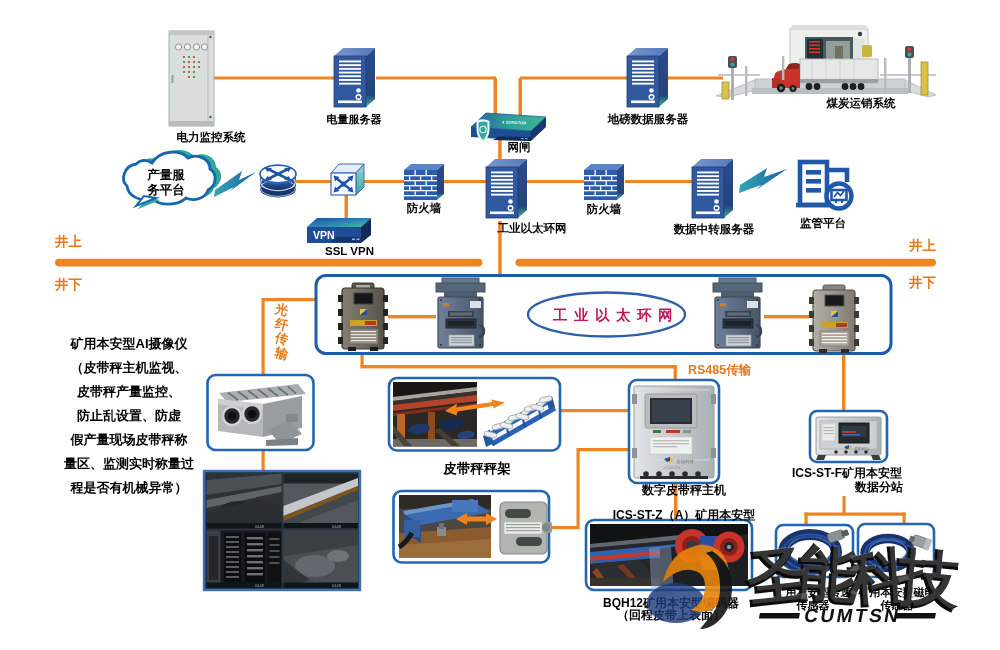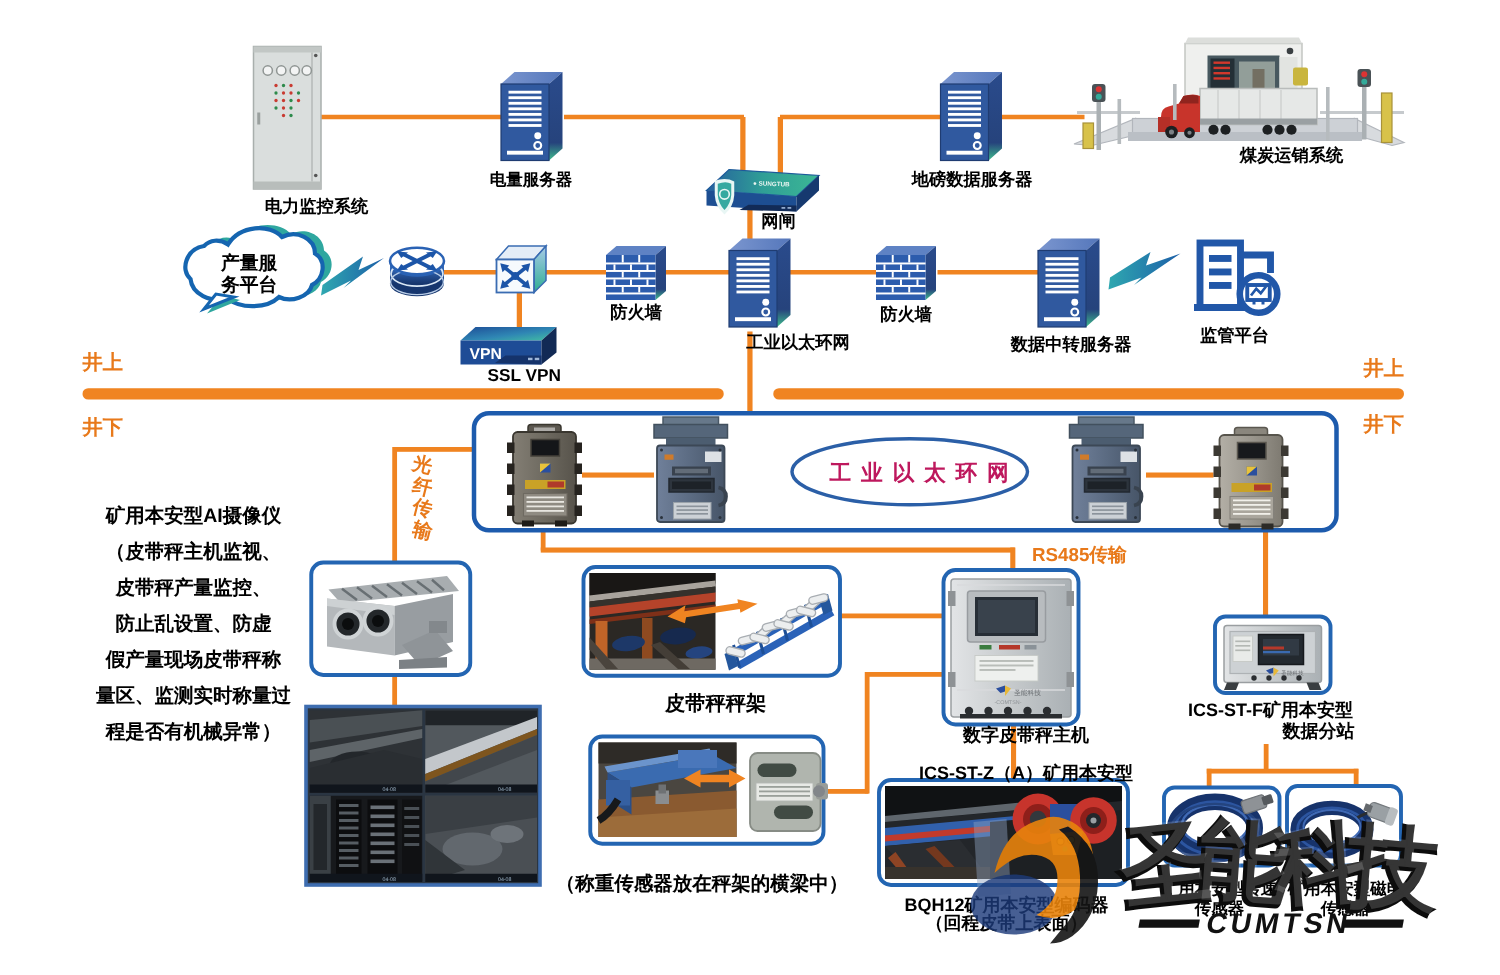--- a/index.html
+++ b/index.html
@@ -719,21 +719,20 @@
 <div class="lbl" style="left:616px;top:306px;font-size:14.5px;letter-spacing:6.5px;color:#be185d;">工业以太环网</div>
 <div class="olbl" style="left:275px;top:303px;font-size:13px;line-height:14.5px;text-align:center;">
 <span style="display:block;transform:rotate(14deg);">光</span>
 <span style="display:block;transform:rotate(14deg);">纤</span>
 <span style="display:block;transform:rotate(14deg);">传</span>
 <span style="display:block;transform:rotate(14deg);">输</span>
     </div>
 <div class="olbl" style="left:688px;top:362px;font-size:12.5px;">RS485传输</div>
 <div class="blk" style="left:58px;top:332px;width:142px;font-size:13px;line-height:24px;">矿用本安型AI摄像仪<br>（皮带秤主机监视、<br>皮带秤产量监控、<br>防止乱设置、防虚<br>假产量现场皮带秤称<br>量区、监测实时称量过<br>程是否有机械异常）</div>
 <div class="lbl" style="left:477px;top:460px;font-size:13.5px;">皮带秤秤架</div>
-<div class="lbl" style="left:468px;top:580px;font-size:13px;">（称重传感器放在秤架的横梁中）</div>
 <div class="lbl" style="left:684px;top:487px;font-size:12px;margin-top:20px;">ICS-ST-Z（A）矿用本安型</div>
 <div class="lbl" style="left:684px;top:482px;font-size:12px;">数字皮带秤主机</div>
 <div class="lbl" style="left:847px;top:465px;font-size:12px;">ICS-ST-F矿用本安型</div>
 <div class="lbl" style="left:847px;top:479px;font-size:12px;margin-left:32px;">数据分站</div>
 <div class="lbl" style="left:671px;top:595px;font-size:12px;">BQH12矿用本安型编码器</div>
 <div class="lbl" style="left:671px;top:607px;font-size:12px;">（回程皮带上表面）</div>
 <div class="lbl" style="left:813px;top:585px;font-size:11px;">矿用本安型转速</div>
 <div class="lbl" style="left:813px;top:598px;font-size:11px;">传感器</div>
 <div class="lbl" style="left:897px;top:585px;font-size:11px;">矿用本安型磁电</div>
 <div class="lbl" style="left:897px;top:598px;font-size:11px;">传感器</div>

